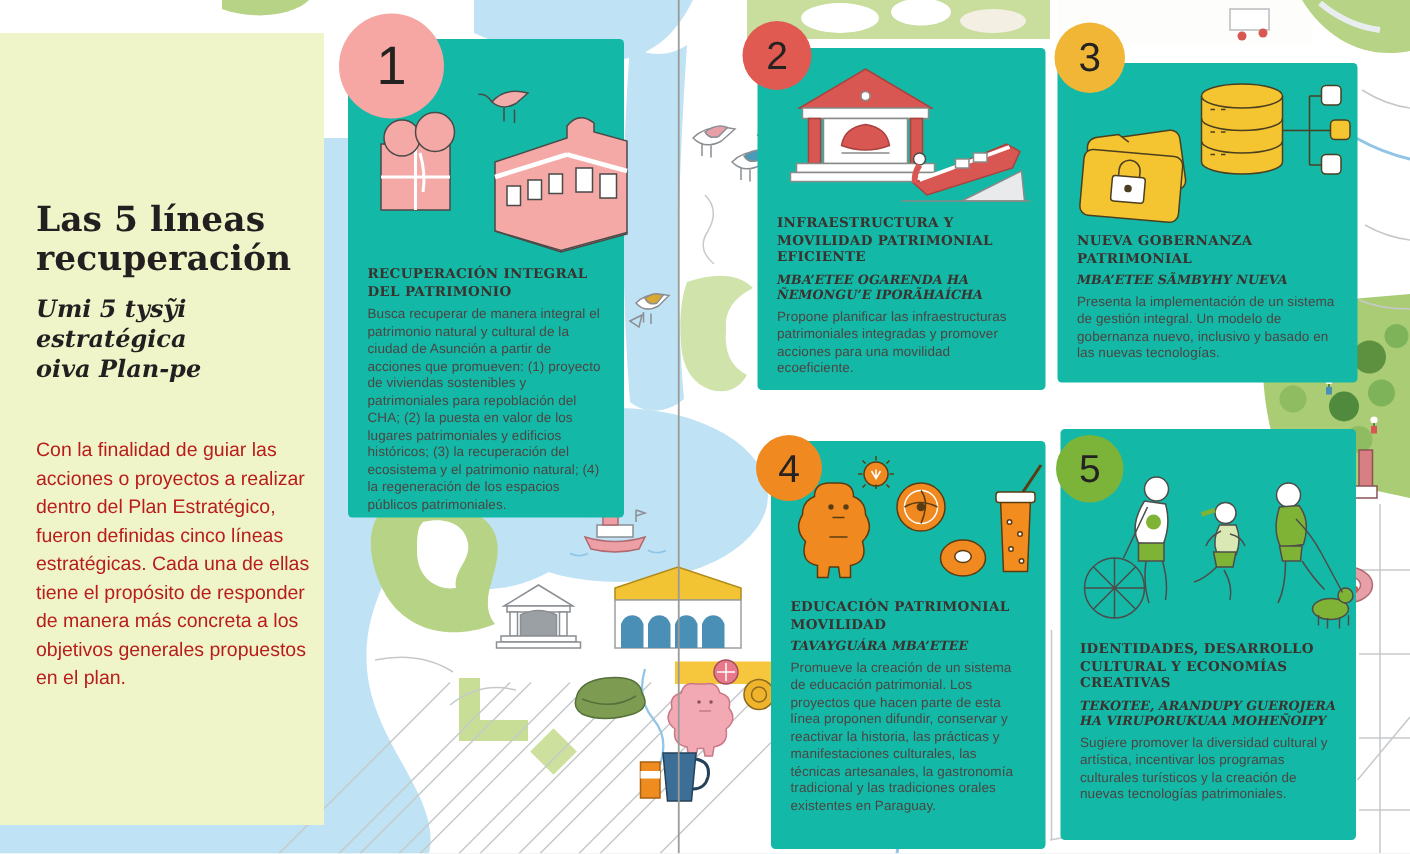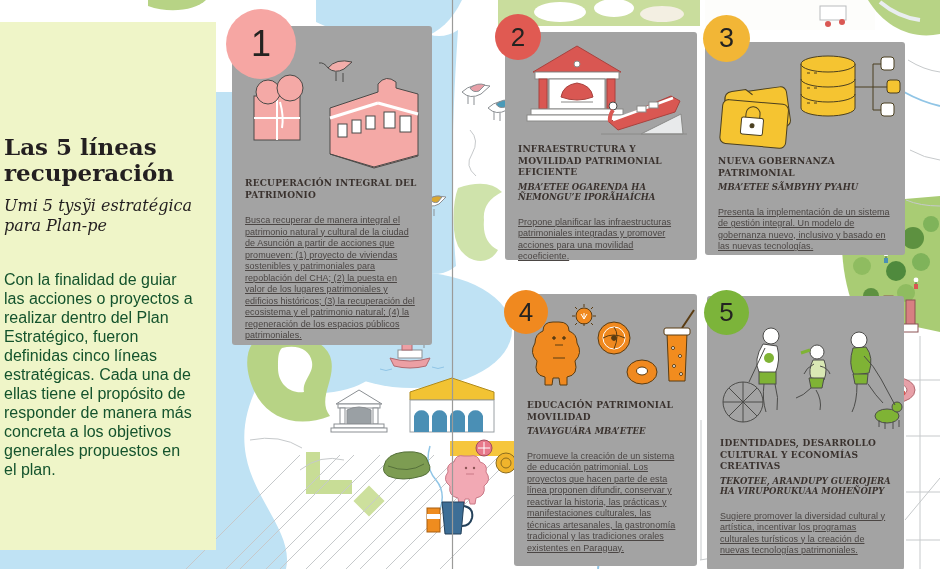--- a/index.html
+++ b/index.html
@@ -2,42 +2,42 @@
 <html><head>
 <meta charset="utf-8">
 <style>
   html,body{margin:0;padding:0;background:#e9e9e9;}
   .stage{position:relative;width:940px;height:569px;background:#ffffff;overflow:hidden;
          font-family:"Liberation Sans",sans-serif;}
   .map{position:absolute;left:0;top:0;width:940px;height:569px;}
 
   
   .panel{position:absolute;left:0;top:22px;width:216px;height:528px;box-sizing:border-box;
-         padding:112px 16px 0 4px;}
+         padding:112px 16px 0 24px;}
   .intro-title{font-family:"DejaVu Serif",serif;font-weight:700;font-size:23px;line-height:26px;
                color:#231f20;}
-  .intro-sub{font-family:"DejaVu Serif",serif;font-weight:400;font-style:italic;font-size:16px;
+  .intro-sub{font-family:"DejaVu Serif",serif;font-weight:700;font-style:italic;font-size:16px;
              line-height:20px;color:#231f20;margin-top:10px;}
-  .intro-body{margin-top:34px;font-size:16px;line-height:19px;color:#14532d;width:190px;}
+  .intro-body{margin-top:34px;font-size:13px;line-height:19px;color:#b91c1c;width:190px;}
 
   
-  .card{position:absolute;background:#a3a3a3;border-radius:3px;box-sizing:border-box;}
+  .card{position:absolute;background:#14b8a6;border-radius:3px;box-sizing:border-box;}
   .card .ill{display:block;margin:6px auto 0 auto;}
   .card .txt{padding:4px 13px 0 13px;}
   .c-title{font-family:"DejaVu Serif",serif;font-weight:700;font-size:9px;line-height:11.5px;
            color:#3a322e;letter-spacing:.2px;}
   .c-sub{font-family:"DejaVu Serif",serif;font-weight:700;font-style:italic;font-size:8.5px;
          line-height:10.5px;color:#3a322e;margin-top:3px;}
-  .c-body{font-size:9px;line-height:11.5px;color:#4b4644;margin-top:14px;letter-spacing:.05px;text-decoration:underline;}
-
-  #card1{left:232px;top:26px;width:200px;height:319px;}
+  .c-body{font-size:9px;line-height:11.5px;color:#4b4644;margin-top:3px;letter-spacing:.05px;}
+
+  #card1{left:232px;top:26px;width:184px;height:319px;}
   #card2{left:505px;top:32px;width:192px;height:228px;}
   #card3{left:705px;top:42px;width:200px;height:213px;}
   #card4{left:514px;top:294px;width:183px;height:272px;}
-  #card5{left:707px;top:296px;width:197px;height:274px;}
+  #card5{left:707px;top:286px;width:197px;height:274px;}
 
   .badge{position:absolute;border-radius:50%;display:flex;align-items:center;justify-content:center;
          color:#242321;z-index:5;}
   #b1{left:226px;top:9px;width:70px;height:70px;font-size:36px;}
   #b2{left:495px;top:14px;width:46px;height:46px;font-size:26px;}
   #b3{left:703px;top:15px;width:47px;height:47px;font-size:27px;}
   #b4{left:504px;top:290px;width:44px;height:44px;font-size:26px;}
   #b5{left:704px;top:290px;width:45px;height:45px;font-size:26px;}
 </style>
 </head>
@@ -198,21 +198,21 @@
     <line x1="452.5" y1="0" x2="452.5" y2="569" stroke="#9b9b99" stroke-width="1.2"></line>
   </svg>
 
   <div class="panel" style="background: rgb(239, 245, 200);">
     <div class="intro-title">
       <div>Las 5 líneas</div>
       <div>recuperación</div>
     </div>
     <div class="intro-sub">
       <div>Umi 5 tysỹi estratégica</div>
-      <div>para Plan-pe</div>
+      <div>oiva Plan-pe</div>
     </div>
     <div class="intro-body">Con la finalidad de guiar las acciones o proyectos a realizar dentro del Plan Estratégico, fueron definidas cinco líneas estratégicas. Cada una de ellas tiene el propósito de responder de manera más concreta a los objetivos generales propuestos en el plan.</div>
   </div>
 
   <div class="card" id="card1">
     <svg class="ill" width="200" height="142" viewBox="0 0 200 142">
       <g stroke="#4a4a48" fill="none">
         <path d="M96,36 q8,-10 24,-6 l-8,7 q-9,5 -16,-1 z" fill="#f2adaa"></path>
         <path d="M96,36 q-4,-6 -9,-5"></path>
         <path d="M104,40 v9 m7,-8 v9"></path>
@@ -293,21 +293,21 @@
             <rect x="2" y="16" width="66" height="44" rx="6" fill="#f5c431"></rect>
             <rect x="22" y="32" width="22" height="17" rx="2" fill="#ffffff"></rect>
             <path d="M26,32 v-4 a7,7 0 0 1 14,0 v4"></path>
             <circle cx="33" cy="40" r="2" fill="#4a3f20"></circle>
           </g>
         </g>
       </g>
     </svg>
     <div class="txt">
       <div class="c-title">NUEVA GOBERNANZA PATRIMONIAL</div>
-      <div class="c-sub">MBA’ETEE SÃMBYHY PYAHU</div>
+      <div class="c-sub">MBA’ETEE SÃMBYHY NUEVA</div>
       <div class="c-body">Presenta la implementación de un sistema de gestión integral. Un modelo de gobernanza nuevo, inclusivo y basado en las nuevas tecnologías.</div>
     </div>
   </div>
 
   <div class="card" id="card4">
     <svg class="ill" width="183" height="96" viewBox="0 0 183 96">
       <g stroke="#5a3c12" fill="none">
         <g transform="translate(20,18)">
           <path d="M25,4 q10,0 10,9 q8,3 8,12 q6,10 -2,18 q4,14 -8,16 l0,8 h-7 l-1,-7 h-6 l-1,7 h-7 l0,-8 q-12,-2 -8,-16 q-8,-8 -2,-18 q0,-9 8,-12 q0,-9 10,-9 z" fill="#f0891f"></path>
           <circle cx="20" cy="20" r="1.3" fill="#5a3c12"></circle>

